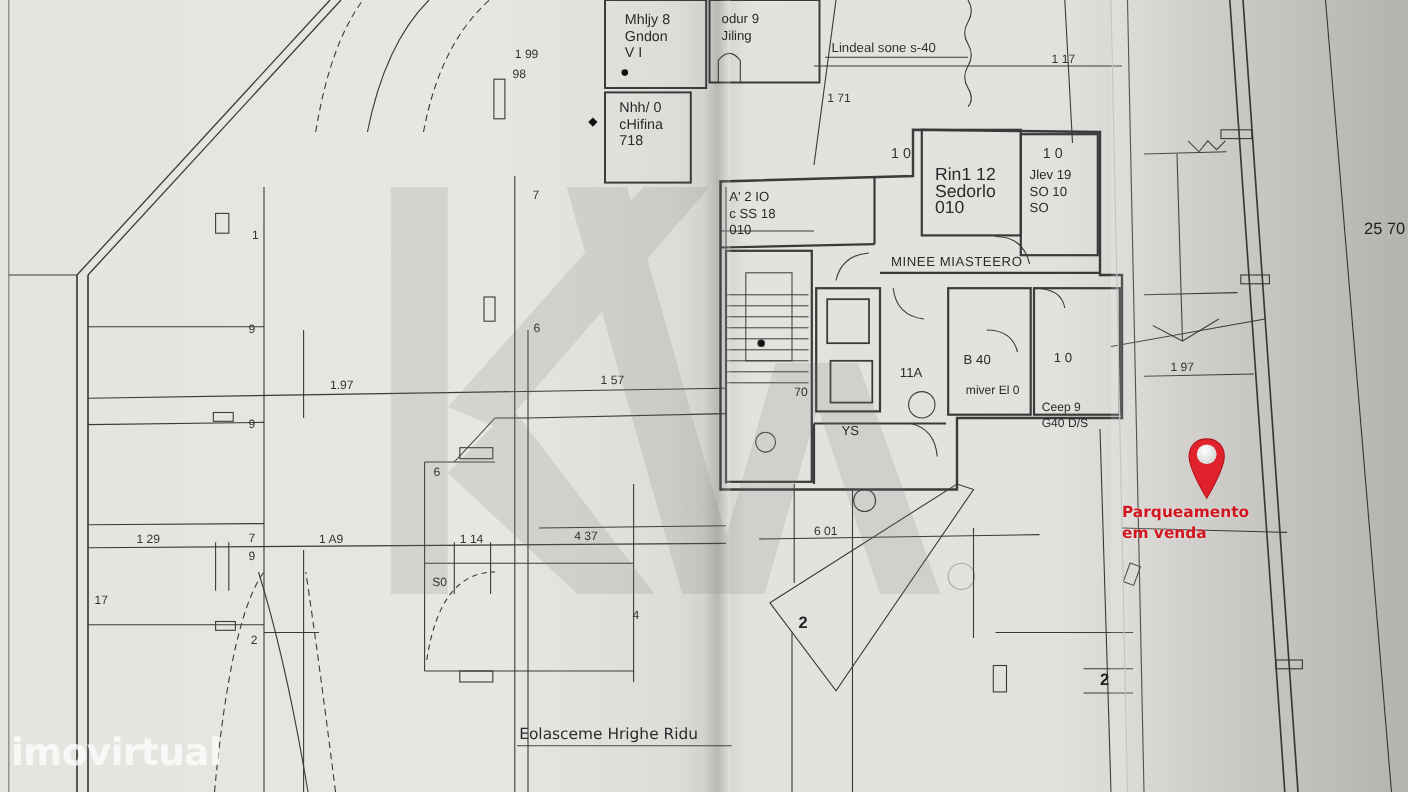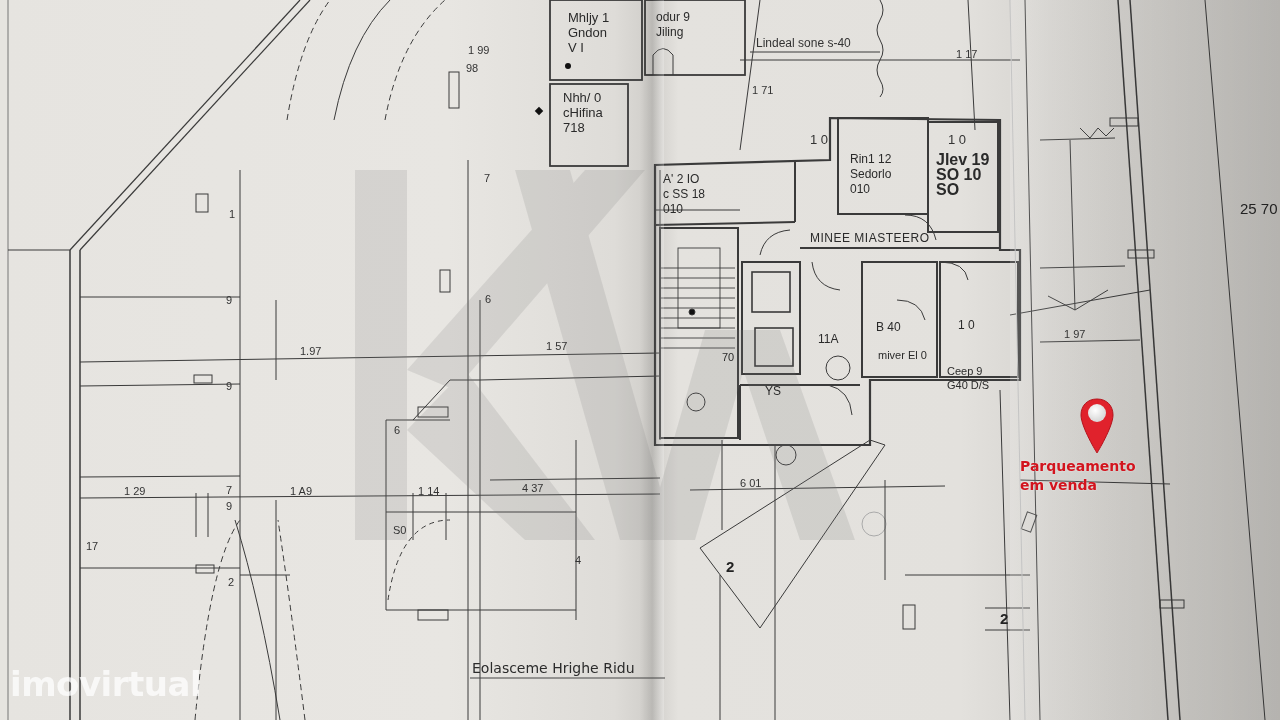--- a/index.html
+++ b/index.html
@@ -180,44 +180,44 @@
       <rect x="0" y="0" width="52" height="370"></rect>
       <polygon points="52,200 230,0 290,0 100,220"></polygon>
       <polygon points="52,260 110,200 240,370 170,370"></polygon>
       <polygon points="160,0 215,0 320,370 265,370"></polygon>
       <polygon points="290,370 350,160 400,160 340,370"></polygon>
       <polygon points="375,160 425,160 500,370 445,370"></polygon>
     </g>
   </svg>
 
   <div class="lbl room" style="left:568px;top:10px;">
-    <div>Mhljy 1</div>
+    <div>Mhljy 8</div>
     <div>Gndon</div>
     <div>V I</div>
   </div>
   <div class="lbl room" style="left:656px;top:10px;font-size:12px;">
     <div>odur 9</div>
     <div>Jiling</div>
   </div>
   <div class="lbl room" style="left:563px;top:90px;">
     <div>Nhh/ 0</div>
     <div>cHifina</div>
     <div>718</div>
   </div>
   <div class="lbl room" style="left:663px;top:172px;font-size:12px;">
     <div>A' 2 IO</div>
     <div>c SS 18</div>
     <div>010</div>
   </div>
-  <div class="lbl room" style="left:850px;top:152px;font-size:12px;">
+  <div class="lbl room" style="left:850px;top:152px;font-size:16px;">
     <div>Rin1 12</div>
     <div>Sedorlo</div>
     <div>010</div>
   </div>
-  <div class="lbl room" style="left:936px;top:152px;font-size:16px;font-weight:bold;">
+  <div class="lbl room" style="left:936px;top:152px;font-size:12px;">
     <div>Jlev 19</div>
     <div>SO 10</div>
     <div>SO</div>
   </div>
   <div class="lbl room" style="left:810px;top:231px;font-size:12px;letter-spacing:0.5px;">
     <div>MINEE MIASTEERO</div>
   </div>
   <div class="lbl room" style="left:876px;top:320px;font-size:12px;">
     <div>B 40</div>
   </div>

